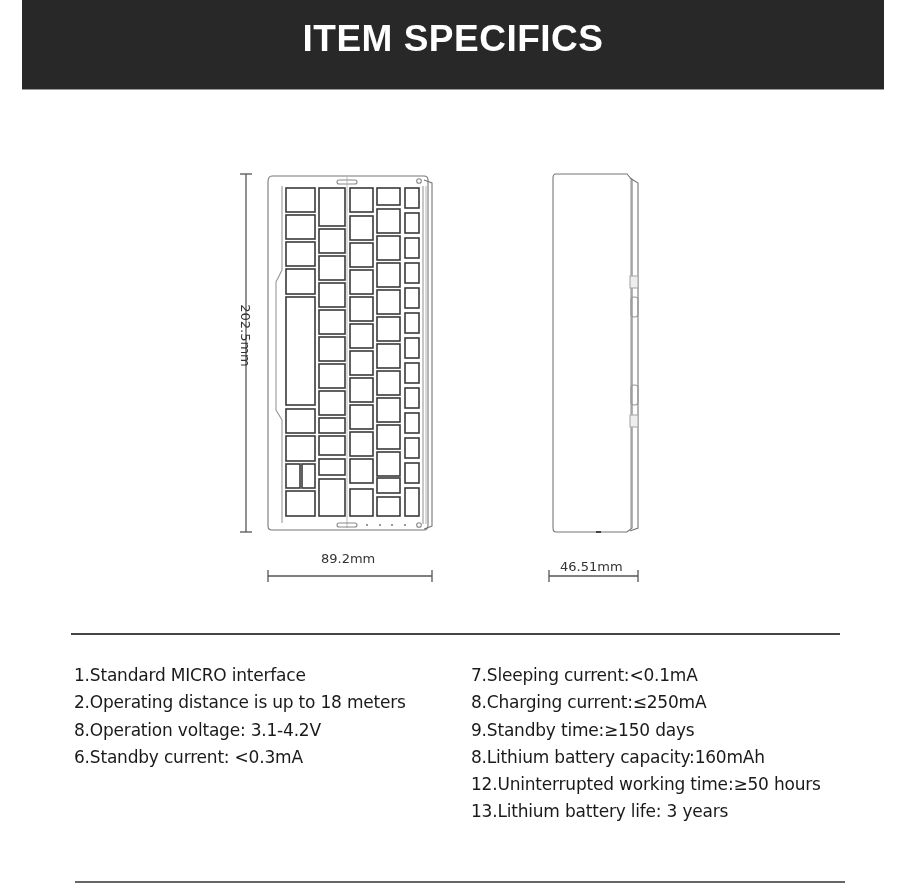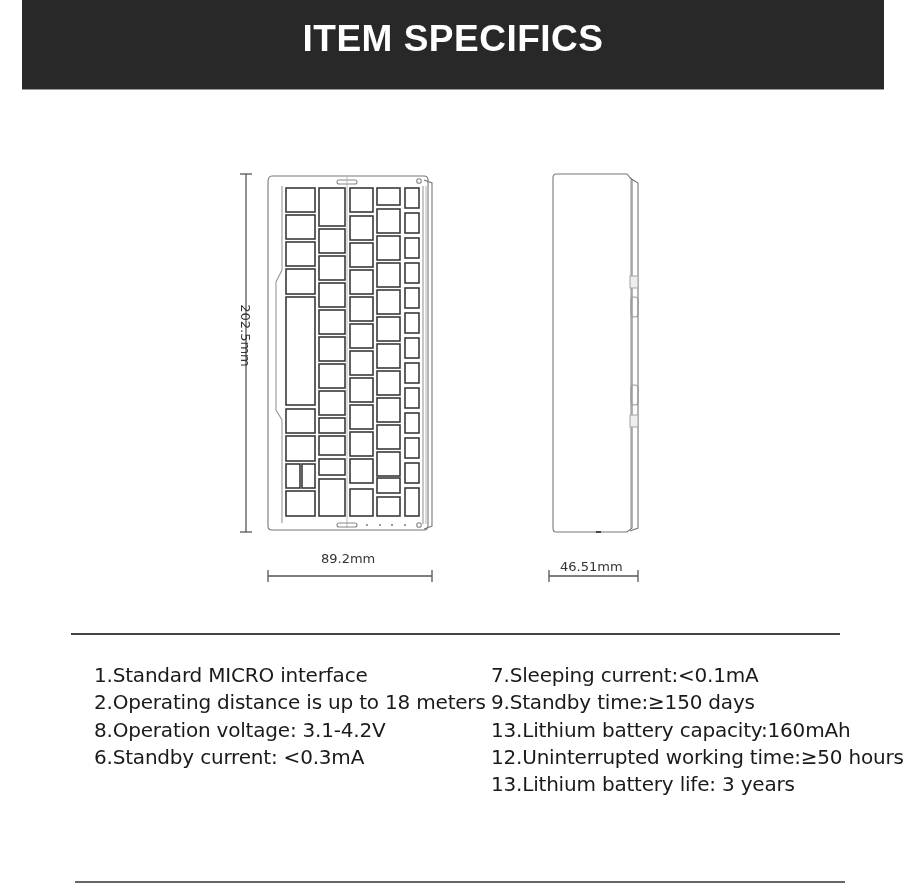--- a/index.html
+++ b/index.html
@@ -4,21 +4,21 @@
 <style>
   html, body { margin:0; padding:0; background:#ffffff; }
   body { width:910px; height:884px; position:relative; overflow:hidden; font-family:"Liberation Sans", sans-serif; }
   .header { position:absolute; left:22px; top:0; width:862px; height:89px; background:#282828; border-bottom:1px solid #9a9a9a; }
   .header-title { position:absolute; left:0; right:0; top:18px; text-align:center; color:#ffffff; font-family:"Liberation Sans", sans-serif; font-weight:bold; font-size:37px; letter-spacing:0.5px; }
   .drawing { position:absolute; left:0; top:0; width:910px; height:610px; }
   .dim-label { position:absolute; font-family:"DejaVu Sans", sans-serif; font-size:13px; color:#333; }
   .dim-vert { position:absolute; left:214px; top:328px; transform:rotate(90deg); transform-origin:center; }
   .sep { position:absolute; height:2px; background:#444; }
   .spec-col { position:absolute; top:662px; }
-  .spec-item { font-family:"DejaVu Sans", sans-serif; font-size:20px; color:#1a1a1a; height:27.3px; line-height:27.3px; white-space:nowrap; letter-spacing:-0.2px;margin-left:20px; }
+  .spec-item { font-family:"DejaVu Sans", sans-serif; font-size:17px; color:#1a1a1a; height:27.3px; line-height:27.3px; white-space:nowrap; letter-spacing:-0.2px; }
 </style>
 </head>
 <body>
 
 <div class="header">
   <div class="header-title">ITEM SPECIFICS</div>
 </div>
 
 <svg class="drawing" width="910" height="610" viewBox="0 0 910 610" xmlns="http://www.w3.org/2000/svg">
   <g stroke="#555" stroke-width="1.3" fill="none">
@@ -151,19 +151,20 @@
 
 <div class="spec-col" style="left:74px;">
   <div class="spec-item">1.Standard MICRO interface</div>
   <div class="spec-item">2.Operating distance is up to 18 meters</div>
   <div class="spec-item">8.Operation voltage: 3.1-4.2V</div>
   <div class="spec-item">6.Standby current: &lt;0.3mA</div>
 </div>
 
 <div class="spec-col" style="left:471px;">
   <div class="spec-item">7.Sleeping current:&lt;0.1mA</div>
+  <div class="spec-item">8.Charging current:≤250mA</div>
   <div class="spec-item">9.Standby time:≥150 days</div>
-  <div class="spec-item">13.Lithium battery capacity:160mAh</div>
+  <div class="spec-item">8.Lithium battery capacity:160mAh</div>
   <div class="spec-item">12.Uninterrupted working time:≥50 hours</div>
   <div class="spec-item">13.Lithium battery life: 3 years</div>
 </div>
 
 <div class="sep" style="left:75px; top:881px; width:770px; background:#666;"></div>
 
 </body></html>

